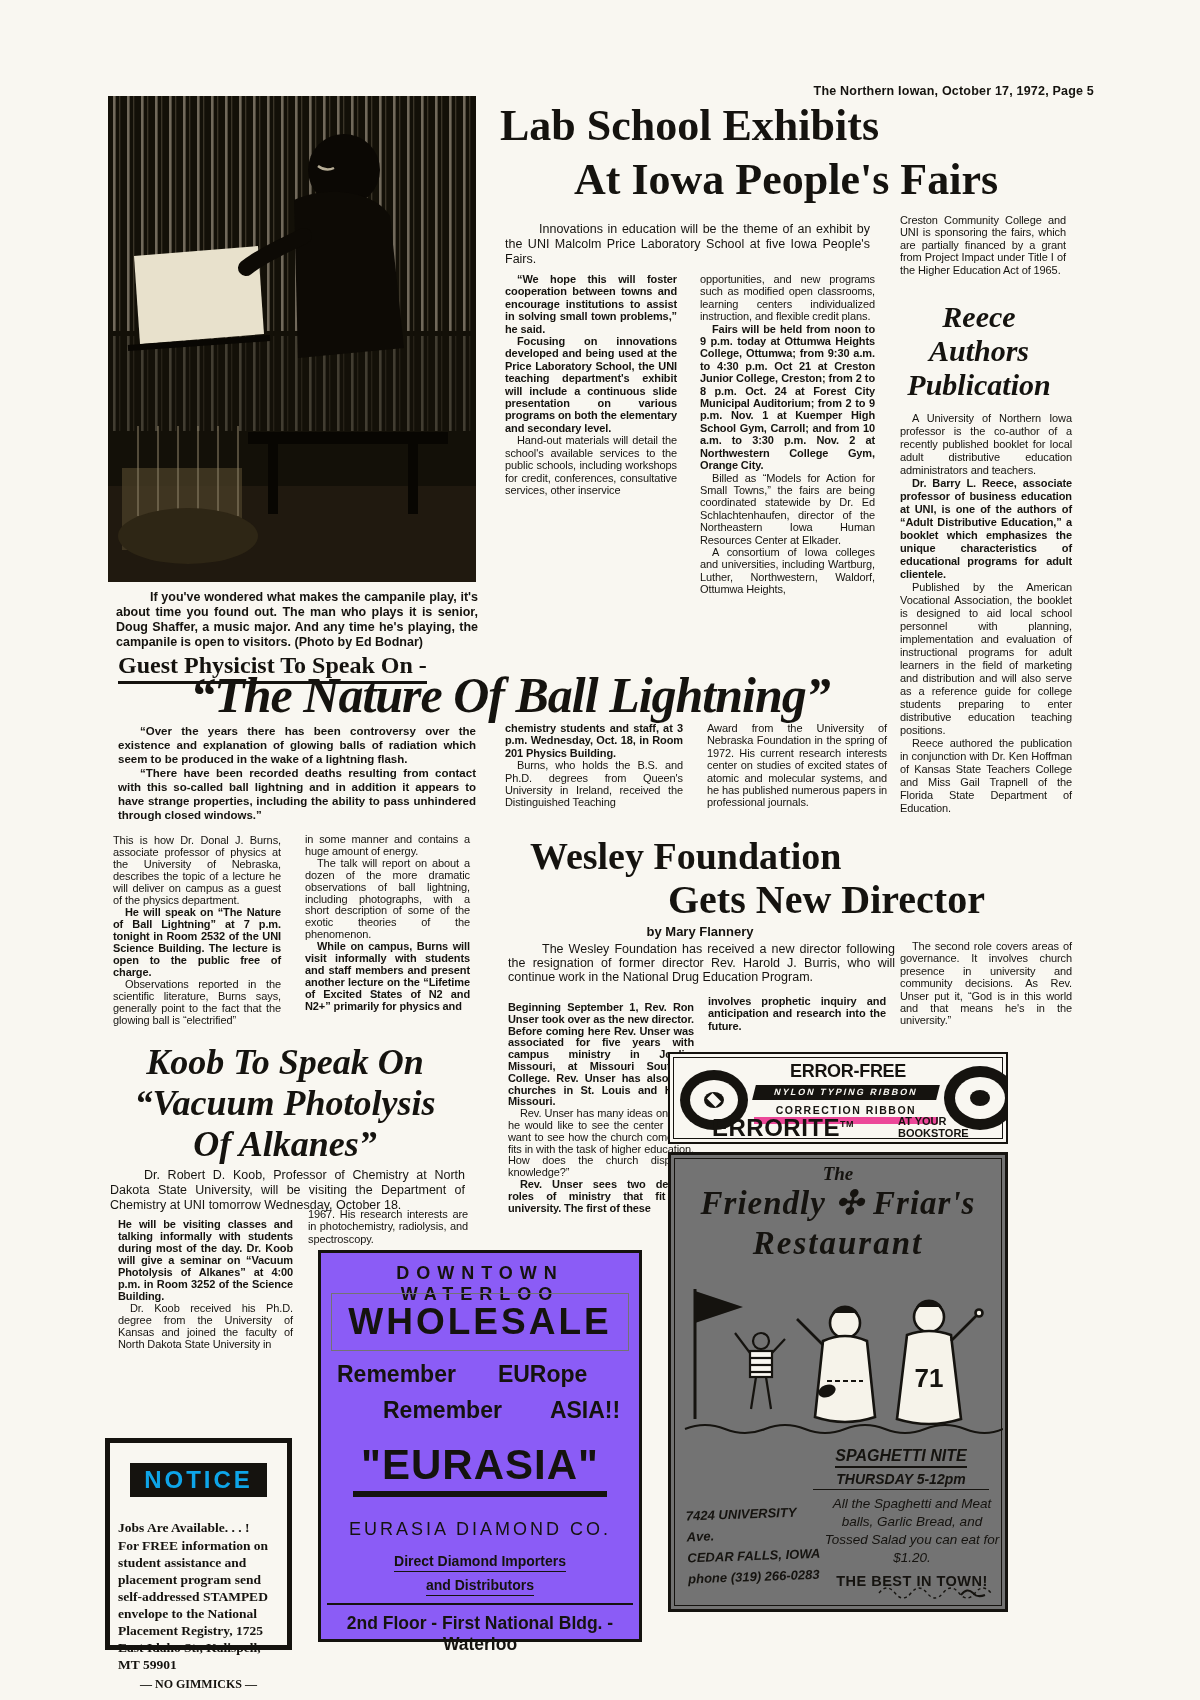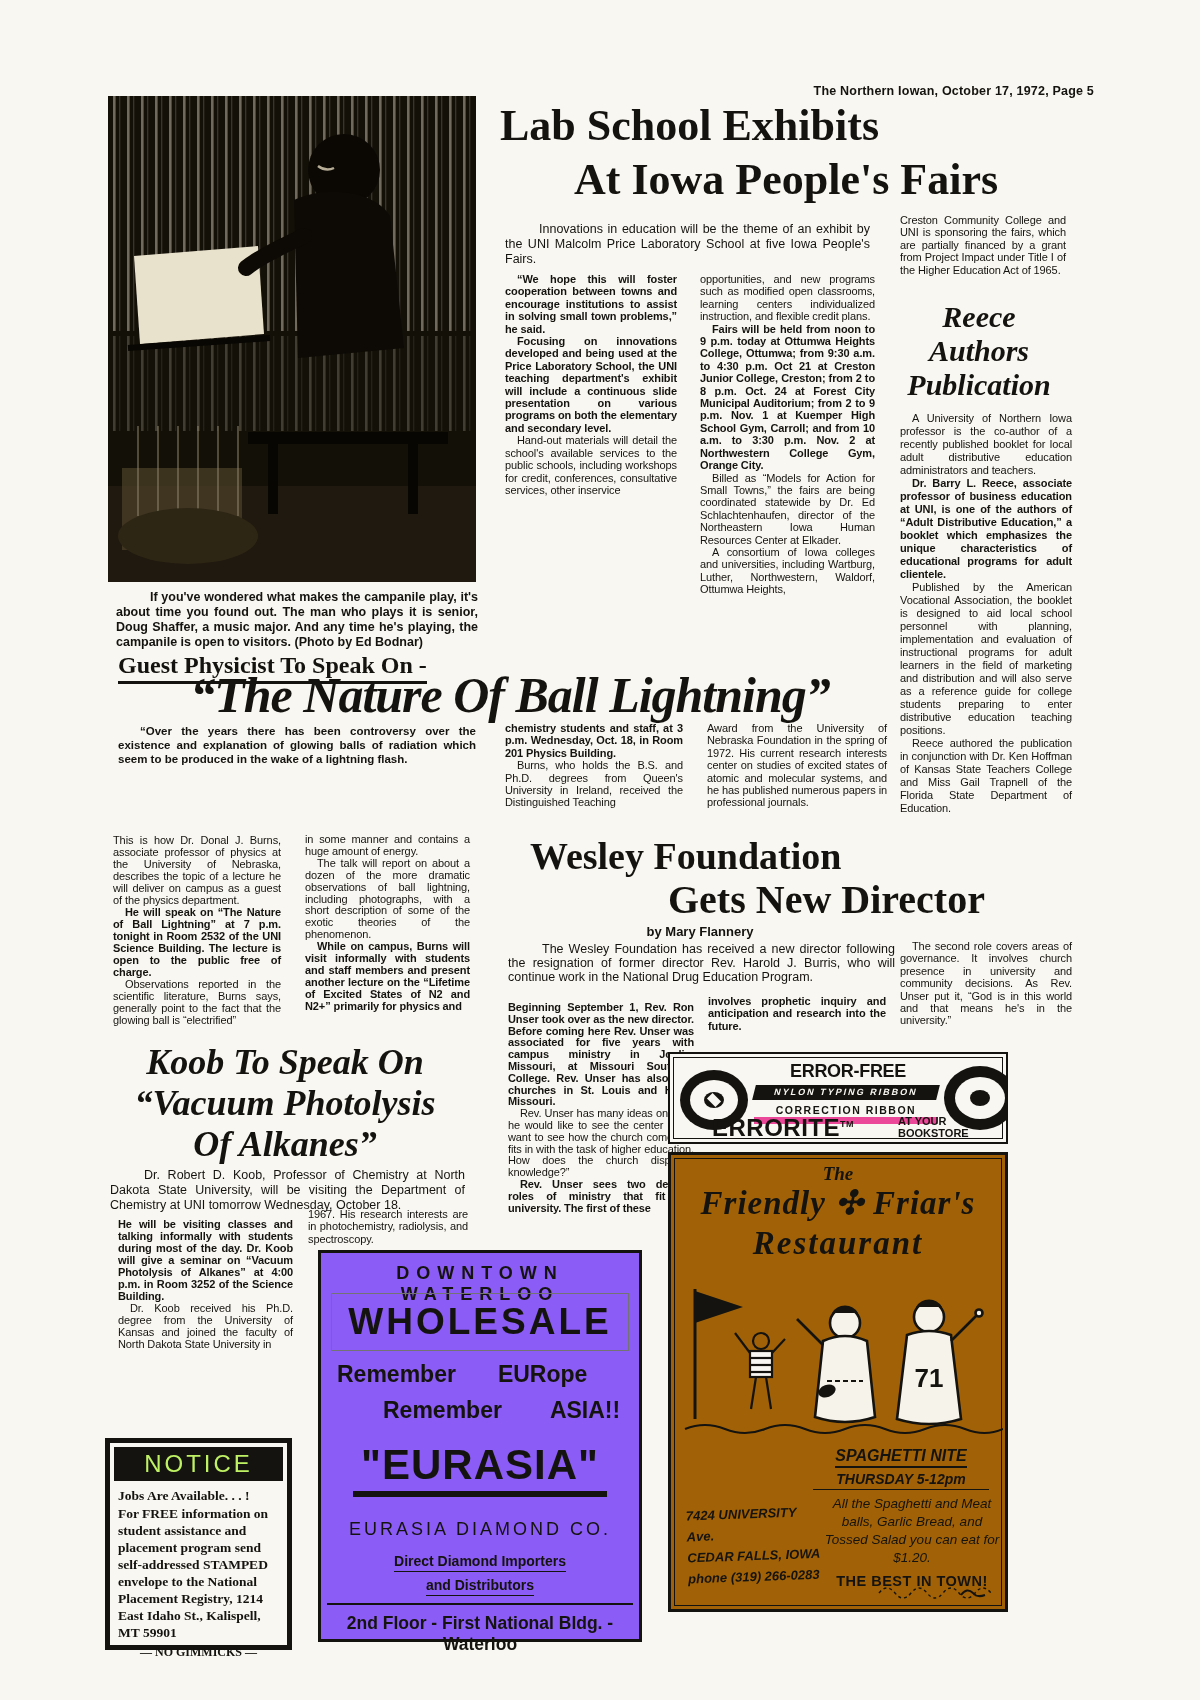--- a/index.html
+++ b/index.html
@@ -34,22 +34,22 @@
   .reece-head{left:888px;top:300px;width:182px;text-align:center;font-style:italic;
     font-size:30px;line-height:34px;}
   .wes-h1{left:530px;top:834px;font-size:38px;}
   .wes-h2{left:668px;top:876px;font-size:40px;}
   .byline{position:absolute;left:505px;top:924px;width:390px;text-align:center;font-weight:bold;font-size:13px;}
   .koob-head{left:110px;top:1042px;width:350px;text-align:center;font-style:italic;
     font-size:36px;line-height:41px;white-space:normal;}
   
   .notice{position:absolute;left:105px;top:1438px;width:187px;height:212px;border:5px solid #15130f;
     background:#f9f7f1;box-sizing:border-box;}
-  .notice-bar{margin:4px;background:#15130f;color:#bef264;text-align:center;
-    font-size:24px;font-weight:normal;letter-spacing:3px;line-height:34px;}
+  .notice-bar{margin:20px;background:#15130f;color:#0ea5e9;text-align:center;
+    font-size:24px;font-weight:bold;letter-spacing:3px;line-height:34px;}
   .notice-body{padding:2px 8px 0 8px;font-family:"Liberation Serif",serif;font-weight:bold;
     font-size:13.5px;line-height:17px;}
   .notice-body .l1{margin:0 0 1px 0;}
   .notice-body .bd{margin:0;text-align:left;}
   .notice-foot{text-align:center;font-family:"Liberation Serif",serif;font-weight:bold;
     font-size:12px;margin-top:3px;}
   
   .eurasia{position:absolute;left:318px;top:1250px;width:324px;height:392px;border:3px solid #15130f;
     box-sizing:border-box;background:#8b5cf6;}
   .eur-downtown{position:absolute;left:0;top:10px;width:100%;text-align:center;
@@ -78,21 +78,21 @@
   .err-bar{position:absolute;left:84px;top:31px;width:184px;height:15px;background:#15130f;
     transform:skewX(-14deg);color:#f9f7f1;text-align:center;font-size:9px;font-weight:bold;
     letter-spacing:2px;line-height:15px;}
   .err-corr{position:absolute;left:84px;top:50px;width:184px;text-align:center;
     font-size:10.5px;font-weight:bold;letter-spacing:1.5px;border-bottom:7px solid #ec4899;padding-bottom:1px;}
   .err-brand{position:absolute;left:42px;top:60px;font-size:24px;font-weight:bold;letter-spacing:0.5px;}
   .err-brand sup{font-size:9px;}
   .err-store{position:absolute;left:228px;top:61px;font-size:11px;font-weight:bold;line-height:12px;}
   
   .friar{position:absolute;left:668px;top:1152px;width:340px;height:460px;border:3px solid #15130f;
-    box-sizing:border-box;background:#a16207;}
+    box-sizing:border-box;background:#737373;}
   .friar::before{content:"";position:absolute;inset:3px;border:1px solid #15130f;pointer-events:none;}
   .fr-the{position:absolute;left:0;top:8px;width:100%;text-align:center;
     font-family:"Liberation Serif",serif;font-style:italic;font-weight:bold;font-size:19px;}
   .fr-name{position:absolute;left:0;top:28px;width:100%;text-align:center;
     font-family:"Liberation Serif",serif;font-style:italic;font-weight:bold;font-size:33px;letter-spacing:1px;}
   .fr-rest{position:absolute;left:0;top:70px;width:100%;text-align:center;
     font-family:"Liberation Serif",serif;font-style:italic;font-weight:bold;font-size:33px;letter-spacing:2px;}
   .fr-cartoon{position:absolute;left:6px;top:114px;width:326px;height:172px;}
   .fr-nite{position:absolute;right:16px;top:292px;width:176px;text-align:center;}
   .fr-nite .t1{display:inline-block;font-style:italic;font-weight:bold;font-size:16px;
@@ -181,20 +181,21 @@
     <p>A University of Northern Iowa professor is the co-author of a recently published booklet for local adult distributive education administrators and teachers.</p>
     <p class="b">Dr. Barry L. Reece, associate professor of business education at UNI, is one of the authors of “Adult Distributive Education,” a booklet which emphasizes the unique characteristics of educational programs for adult clientele.</p>
     <p>Published by the American Vocational Association, the booklet is designed to aid local school personnel with planning, implementation and evaluation of instructional programs for adult learners in the field of marketing and distribution and will also serve as a reference guide for college students preparing to enter distributive education teaching positions.</p>
     <p>Reece authored the publication in conjunction with Dr. Ken Hoffman of Kansas State Teachers College and Miss Gail Trapnell of the Florida State Department of Education.</p>
   </div>
 
   <div class="kicker">Guest Physicist To Speak On -</div>
   <div class="headline ball-head">“The Nature Of Ball Lightning”</div>
   <div class="ball-intro">
     <p>“Over the years there has been controversy over the existence and explanation of glowing balls of radiation which seem to be produced in the wake of a lightning flash.</p>
+    <p>“There have been recorded deaths resulting from contact with this so-called ball lightning and in addition it appears to have strange properties, including the ability to pass unhindered through closed windows.”</p>
   </div>
   <div class="col" style="left:113px;top:834px;width:168px;line-height:12px;">
     <p class="ni">This is how Dr. Donal J. Burns, associate professor of physics at the University of Nebraska, describes the topic of a lecture he will deliver on campus as a guest of the physics department.</p>
     <p class="b">He will speak on “The Nature of Ball Lightning” at 7 p.m. tonight in Room 2532 of the UNI Science Building. The lecture is open to the public free of charge.</p>
     <p>Observations reported in the scientific literature, Burns says, generally point to the fact that the glowing ball is “electrified”</p>
   </div>
   <div class="col" style="left:305px;top:834px;width:165px;line-height:11.9px;">
     <p class="ni">in some manner and contains a huge amount of energy.</p>
     <p>The talk will report on about a dozen of the more dramatic observations of ball lightning, including photographs, with a short description of some of the exotic theories of the phenomenon.</p>
     <p class="b">While on campus, Burns will visit informally with students and staff members and present another lecture on the “Lifetime of Excited States of N2 and N2+” primarily for physics and</p>
@@ -238,21 +239,21 @@
     <p>Dr. Koob received his Ph.D. degree from the University of Kansas and joined the faculty of North Dakota State University in</p>
   </div>
   <div class="col" style="left:308px;top:1208px;width:160px;">
     <p class="ni">1967. His research interests are in photochemistry, radiolysis, and spectroscopy.</p>
   </div>
 
   <div class="notice">
     <div class="notice-bar">NOTICE</div>
     <div class="notice-body">
       <p class="l1">Jobs Are Available. . . !</p>
-      <p class="bd">For FREE information on student assistance and placement program send self-addressed STAMPED envelope to the National Placement Registry, 1214 East Idaho St., Kalispell, MT 59901</p>
+      <p class="bd">For FREE information on student assistance and placement program send self-addressed STAMPED envelope to the National Placement Registry, 1725 East Idaho St., Kalispell, MT 59901</p>
       <div class="notice-foot">— NO GIMMICKS —</div>
     </div>
   </div>
 
   <div class="eurasia">
     <div class="eur-downtown">DOWNTOWN WATERLOO</div>
     <div class="eur-wholesale">WHOLESALE</div>
     <div class="eur-row1">
       <span>Remember</span><span class="w2">EURope</span>
     </div>

